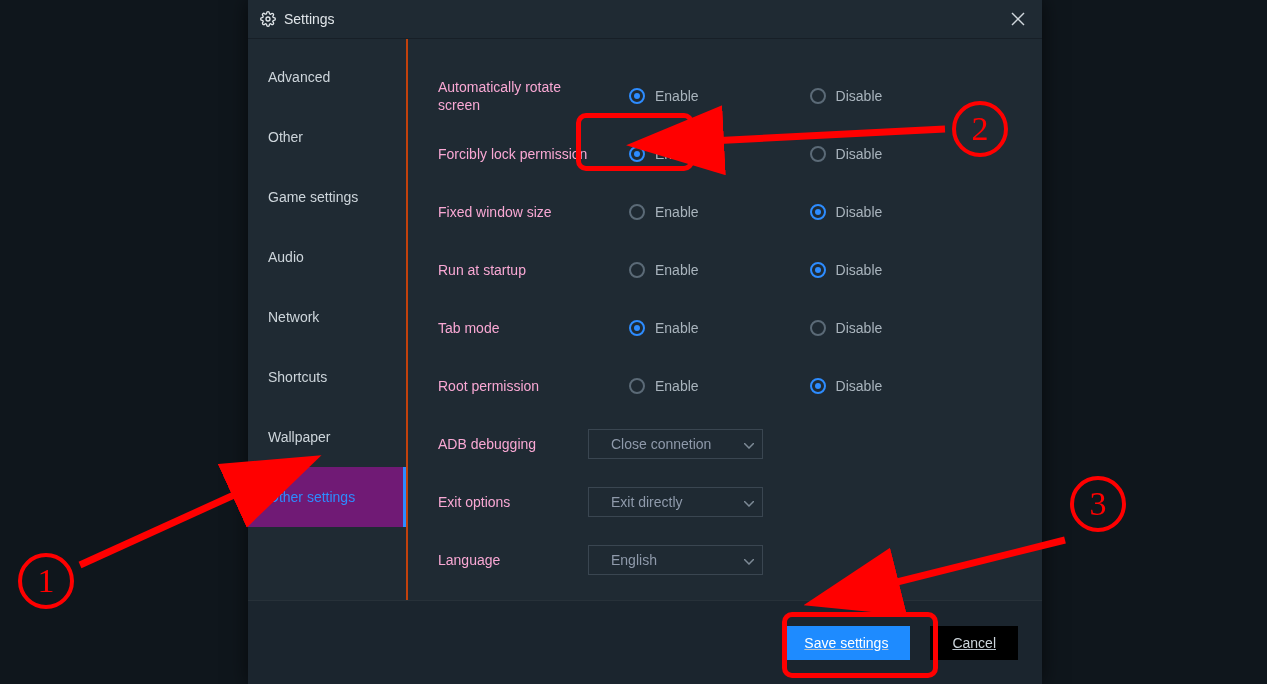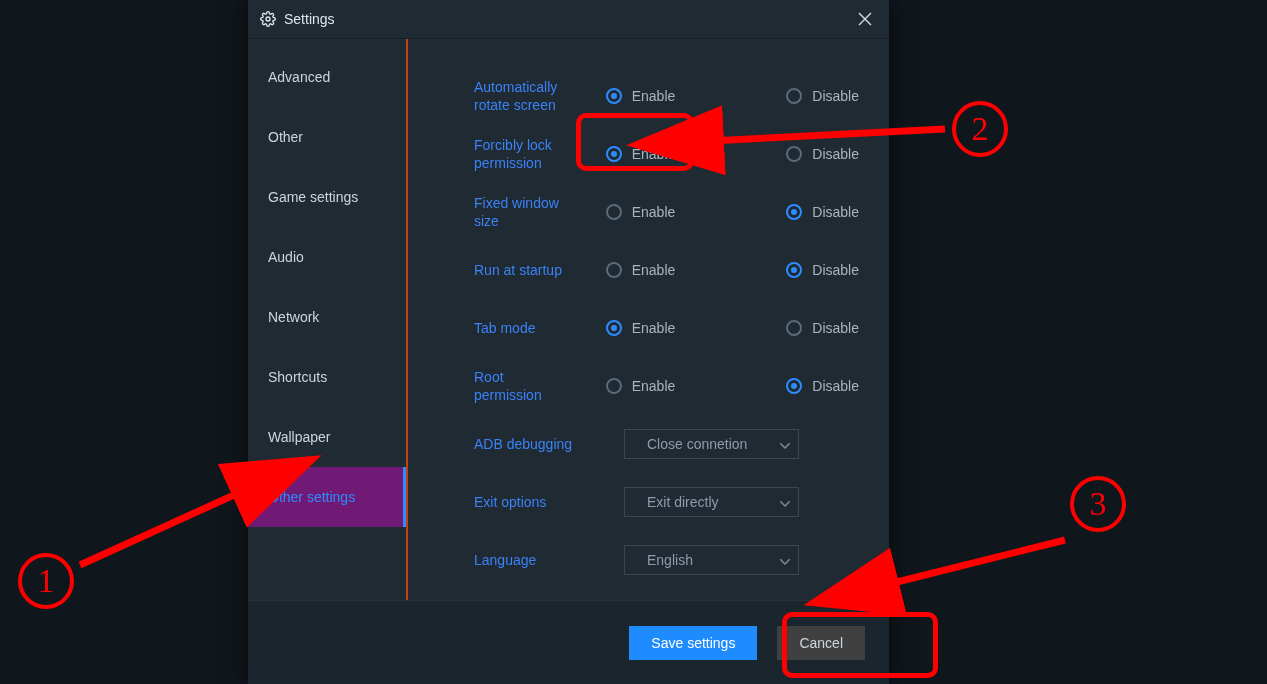--- a/index.html
+++ b/index.html
@@ -8,21 +8,21 @@
     background: #0f161c;
     font-family: "Segoe UI", Arial, sans-serif;
     font-size: 14px;
     color: #b7c0c9;
     overflow: hidden;
     position: relative;
   }
   .dialog {
     position: absolute;
     left: 248px; top: 0px;
-    width: 641px; height: 684px;
+    width: 794px; height: 684px;
     background: #1f2a33;
     display: flex; flex-direction: column;
     box-shadow: 0 0 20px rgba(0,0,0,.6);
   }
   
   .titlebar {
     height: 38px;
     display: flex; align-items: center;
     padding: 0 12px;
     color: #e1e6ea;
@@ -72,23 +72,22 @@
     padding: 28px 30px 10px 30px;
     overflow: auto;
   }
   .row {
     display: flex;
     align-items: center;
     min-height: 58px;
   }
   .row .label {
     width: 150px;
-    color:#3b82f6;
+    color:#f9a8d4;
     line-height: 1.3;
-    margin-left: 36px;
   }
   .radios {
     display: flex;
     gap: 70px;
   }
   .radio {
     display:flex; align-items:center;
     cursor:pointer;
     color:#a9b4bd;
     margin-left:41px;
@@ -119,30 +118,31 @@
     position:absolute; right:8px; top:50%; transform:translateY(-50%);
     color:#7d8a96;
   }
   
   .footer {
     height: 84px;
     border-top: 1px solid #273139;
     display:flex; align-items:center; justify-content:flex-end;
     padding-right:24px; gap:20px;
     background:#1b252e;
+    text-decoration:underline;
   }
   .btn {
     height: 34px;
     padding: 0 22px;
     display:flex; align-items:center; justify-content:center;
     cursor:pointer;
     border:none; font-size:14px;
   }
   .btn.primary { background:#1e8bff; color:#fff; }
-  .btn.secondary { background:#404040; color:#cdd5db; }
+  .btn.secondary { background:#000000; color:#cdd5db; }
 
   
   .anno { position:absolute; pointer-events:none; }
   .circle-num {
     width:56px; height:56px; border:4px solid #ff0000; border-radius:50%;
     color:#ff0000; display:flex; align-items:center; justify-content:center;
     font-size:34px; font-weight:400; font-family: Georgia, serif;
   }
   .red-box {
     border:5px solid #ff0000; border-radius:10px;

